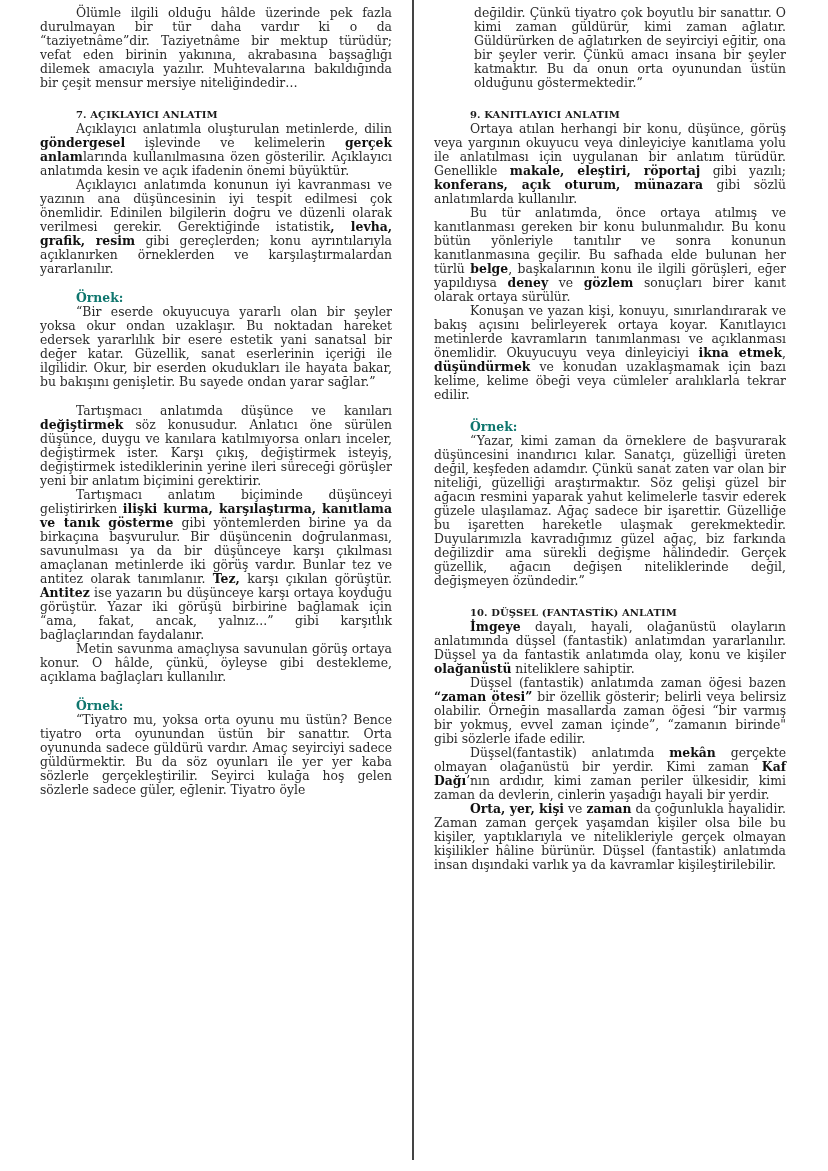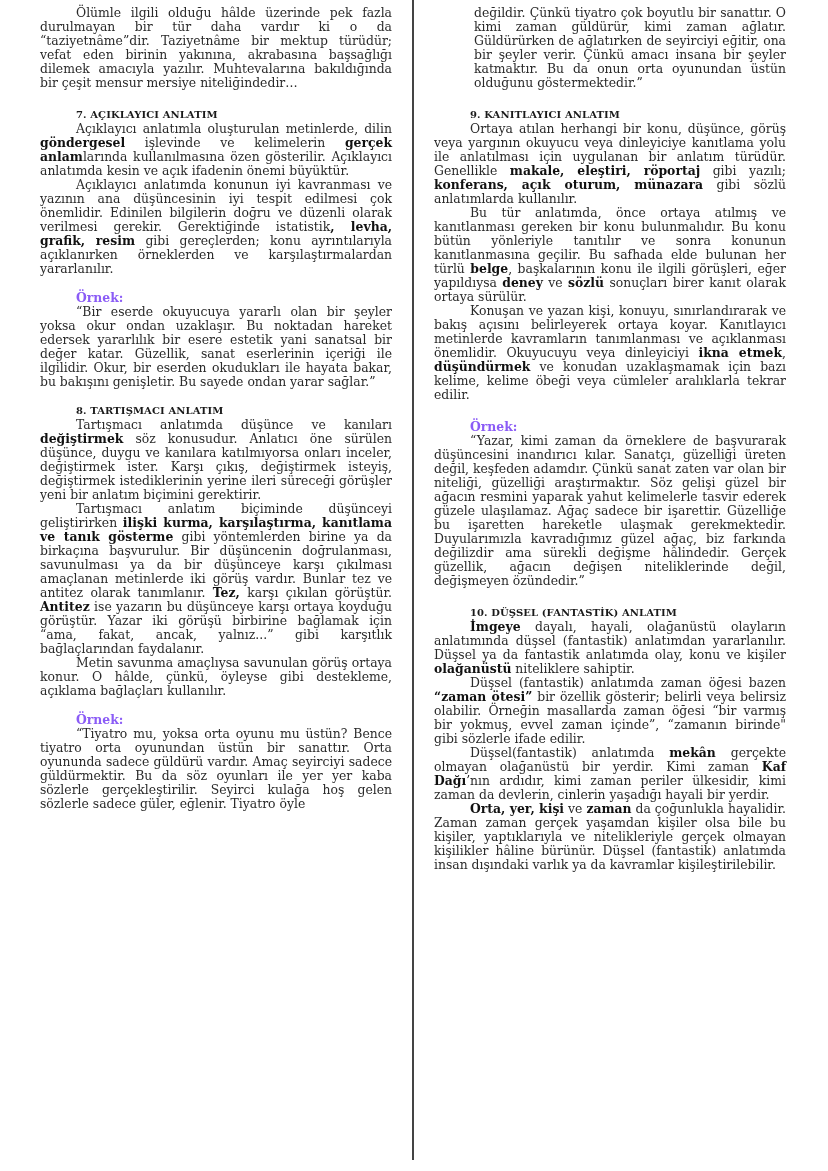--- a/index.html
+++ b/index.html
@@ -4,21 +4,21 @@
 <style>
   html, body { margin:0; padding:0; background:#ffffff; }
   body { width:828px; height:1171px; position:relative; overflow:hidden;
          font-family:"DejaVu Serif", "Liberation Serif", serif; color:#2a2a2a; }
   .col { position:absolute; top:6px; width:352px; font-size:12.4px; line-height:14px; text-align:justify; }
   .col-left { left:40px; }
   .col-right { left:434px; }
   .divider { position:absolute; left:412px; top:0; width:1.5px; height:1160px; background:#444; }
   p { margin:0; text-indent:36px; }
   .heading { font-weight:bold; font-size:10px; margin:0; padding-left:36px; color:#1a1a1a; letter-spacing:0.1px; }
-  .ex-label { font-weight:bold; padding-left:36px; margin:0; color:#8b5cf6; }
+  .ex-label { font-weight:bold; padding-left:36px; margin:0; color:#0f766e; }
   b { color:#111; }
   .gap-s { height:15px; }
   .gap-m { height:18px; }
 </style>
 </head>
 <body>
 
 <div class="divider"></div>
 
 <div class="col col-left">
@@ -27,37 +27,36 @@
   <div class="gap-m"></div>
   <div class="heading">7. AÇIKLAYICI ANLATIM</div>
   <p><span>Açıklayıcı anlatımla oluşturulan metinlerde, dilin </span><b>göndergesel</b><span> işlevinde ve kelimelerin </span><b>gerçek anlam</b><span>larında kullanılmasına özen gösterilir. Açıklayıcı anlatımda kesin ve açık ifadenin önemi büyüktür.</span></p>
   <p><span>Açıklayıcı anlatımda konunun iyi kavranması ve yazının ana düşüncesinin iyi tespit edilmesi çok önemlidir. Edinilen bilgilerin doğru ve düzenli olarak verilmesi gerekir. Gerektiğinde istatistik</span><b>, levha, grafik, resim</b><span> gibi gereçlerden; konu ayrıntılarıyla açıklanırken örneklerden ve karşılaştırmalardan yararlanılır.</span></p>
 
   <div class="gap-s"></div>
   <div class="ex-label">Örnek:</div>
   <p>“Bir eserde okuyucuya yararlı olan bir şeyler yoksa okur ondan uzaklaşır. Bu noktadan hareket edersek yararlılık bir esere estetik yani sanatsal bir değer katar. Güzellik, sanat eserlerinin içeriği ile ilgilidir. Okur, bir eserden okudukları ile hayata bakar, bu bakışını genişletir. Bu sayede ondan yarar sağlar.”</p>
 
   <div class="gap-s"></div>
-  <div class="heading">8. TARTIŞMACI ANLATIM</div>
   <p><span>Tartışmacı anlatımda düşünce ve kanıları </span><b>değiştirmek</b><span> söz konusudur. Anlatıcı öne sürülen düşünce, duygu ve kanılara katılmıyorsa onları inceler, değiştirmek ister. Karşı çıkış, değiştirmek isteyiş, değiştirmek istediklerinin yerine ileri süreceği görüşler yeni bir anlatım biçimini gerektirir.</span></p>
   <p><span>Tartışmacı anlatım biçiminde düşünceyi geliştirirken </span><b>ilişki kurma, karşılaştırma, kanıtlama ve tanık gösterme</b><span> gibi yöntemlerden birine ya da birkaçına başvurulur. Bir düşüncenin doğrulanması, savunulması ya da bir düşünceye karşı çıkılması amaçlanan metinlerde iki görüş vardır. Bunlar tez ve antitez olarak tanımlanır. </span><b>Tez,</b><span> karşı çıkılan görüştür. </span><b>Antitez</b><span> ise yazarın bu düşünceye karşı ortaya koyduğu görüştür. Yazar iki görüşü birbirine bağlamak için “ama, fakat, ancak, yalnız...” gibi karşıtlık bağlaçlarından faydalanır.</span></p>
   <p>Metin savunma amaçlıysa savunulan görüş ortaya konur. O hâlde, çünkü, öyleyse gibi destekleme, açıklama bağlaçları kullanılır.</p>
 
   <div class="gap-s"></div>
   <div class="ex-label">Örnek:</div>
   <p style="text-align-last:left;">“Tiyatro mu, yoksa orta oyunu mu üstün? Bence tiyatro orta oyunundan üstün bir sanattır. Orta oyununda  sadece  güldürü vardır. Amaç seyirciyi sadece güldürmektir. Bu da söz oyunları ile yer yer kaba sözlerle gerçekleştirilir. Seyirci kulağa hoş gelen sözlerle sadece güler, eğlenir. Tiyatro öyle</p>
 </div>
 
 <div class="col col-right">
   <p style="text-indent:0;margin-left:40px;">değildir. Çünkü tiyatro çok boyutlu bir sanattır. O kimi zaman güldürür, kimi zaman ağlatır. Güldürürken de ağlatırken de seyirciyi eğitir, ona bir şeyler verir. Çünkü amacı insana bir şeyler katmaktır. Bu da onun orta oyunundan üstün olduğunu göstermektedir.”</p>
 
   <div class="gap-m"></div>
   <div class="heading">9. KANITLAYICI ANLATIM</div>
   <p><span>Ortaya atılan herhangi bir konu, düşünce, görüş veya yargının okuyucu veya dinleyiciye kanıtlama yolu ile anlatılması için uygulanan bir anlatım türüdür. Genellikle </span><b>makale, eleştiri, röportaj</b><span> gibi yazılı; </span><b>konferans, açık oturum, münazara</b><span> gibi sözlü anlatımlarda kullanılır.</span></p>
-  <p><span>Bu tür anlatımda, önce ortaya atılmış ve kanıtlanması gereken bir konu bulunmalıdır. Bu konu bütün yönleriyle tanıtılır ve sonra konunun kanıtlanmasına geçilir. Bu safhada elde bulunan her türlü </span><b>belge</b><span>, başkalarının konu ile ilgili görüşleri, eğer yapıldıysa </span><b>deney</b><span> ve </span><b>sözlü</b><span> sonuçları birer kanıt olarak ortaya sürülür.</span></p>
+  <p><span>Bu tür anlatımda, önce ortaya atılmış ve kanıtlanması gereken bir konu bulunmalıdır. Bu konu bütün yönleriyle tanıtılır ve sonra konunun kanıtlanmasına geçilir. Bu safhada elde bulunan her türlü </span><b>belge</b><span>, başkalarının konu ile ilgili görüşleri, eğer yapıldıysa </span><b>deney</b><span> ve </span><b>gözlem</b><span> sonuçları birer kanıt olarak ortaya sürülür.</span></p>
   <p><span>Konuşan ve yazan kişi, konuyu, sınırlandırarak ve bakış açısını belirleyerek ortaya koyar. Kanıtlayıcı metinlerde kavramların tanımlanması ve açıklanması önemlidir. Okuyucuyu veya dinleyiciyi </span><b>ikna etmek</b><span>, </span><b>düşündürmek</b><span> ve konudan uzaklaşmamak için bazı kelime, kelime öbeği veya cümleler aralıklarla tekrar edilir.</span></p>
 
   <div class="gap-m"></div>
   <div class="ex-label">Örnek:</div>
   <p>“Yazar, kimi zaman da örneklere de başvurarak düşüncesini inandırıcı kılar. Sanatçı, güzelliği üreten  değil, keşfeden adamdır. Çünkü sanat  zaten var olan bir niteliği, güzelliği araştırmaktır. Söz gelişi güzel bir ağacın resmini yaparak yahut kelimelerle tasvir ederek güzele ulaşılamaz. Ağaç sadece bir işarettir. Güzelliğe bu işaretten hareketle ulaşmak gerekmektedir. Duyularımızla kavradığımız güzel ağaç, biz farkında değilizdir ama sürekli değişme hâlindedir. Gerçek güzellik, ağacın değişen niteliklerinde değil, değişmeyen özündedir.”</p>
 
   <div class="gap-m"></div>
   <div class="heading">10. DÜŞSEL (FANTASTİK) ANLATIM</div>
   <p><b>İmgeye</b><span> dayalı, hayali, olağanüstü olayların anlatımında düşsel (fantastik) anlatımdan yararlanılır. Düşsel ya da fantastik anlatımda olay, konu ve kişiler </span><b>olağanüstü</b><span> niteliklere sahiptir.</span></p>
   <p><span>Düşsel (fantastik) anlatımda zaman öğesi bazen </span><b>“zaman ötesi”</b><span> bir özellik gösterir; belirli veya belirsiz olabilir. Örneğin masallarda zaman öğesi “bir varmış bir yokmuş, evvel zaman içinde”, “zamanın birinde" gibi sözlerle ifade edilir.</span></p>

